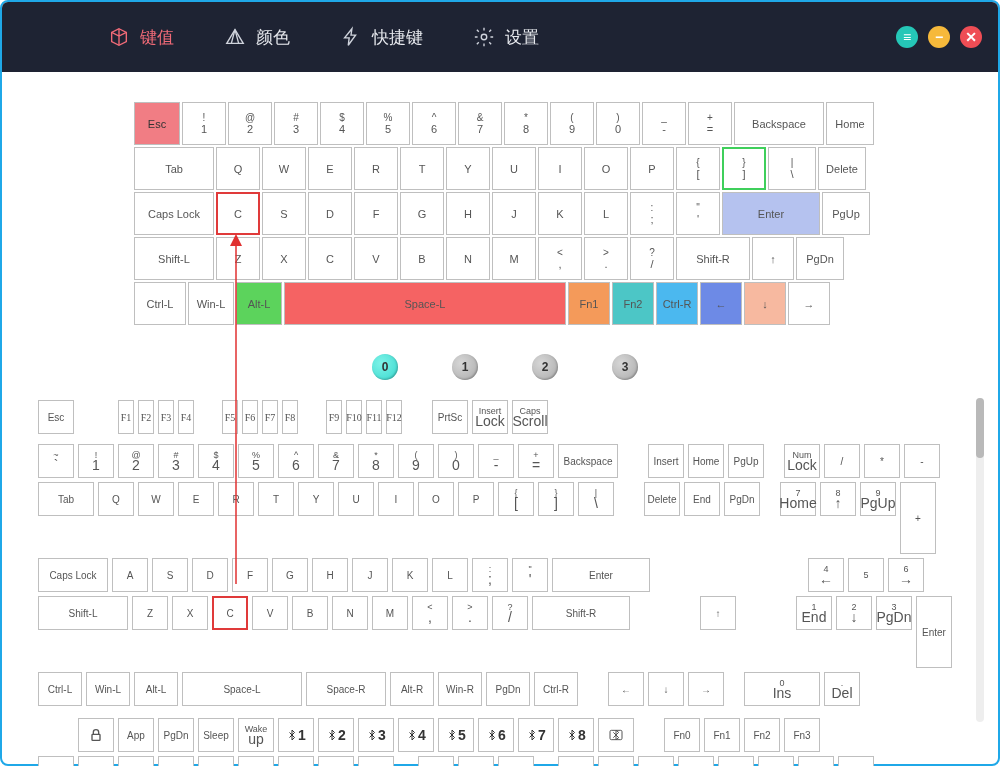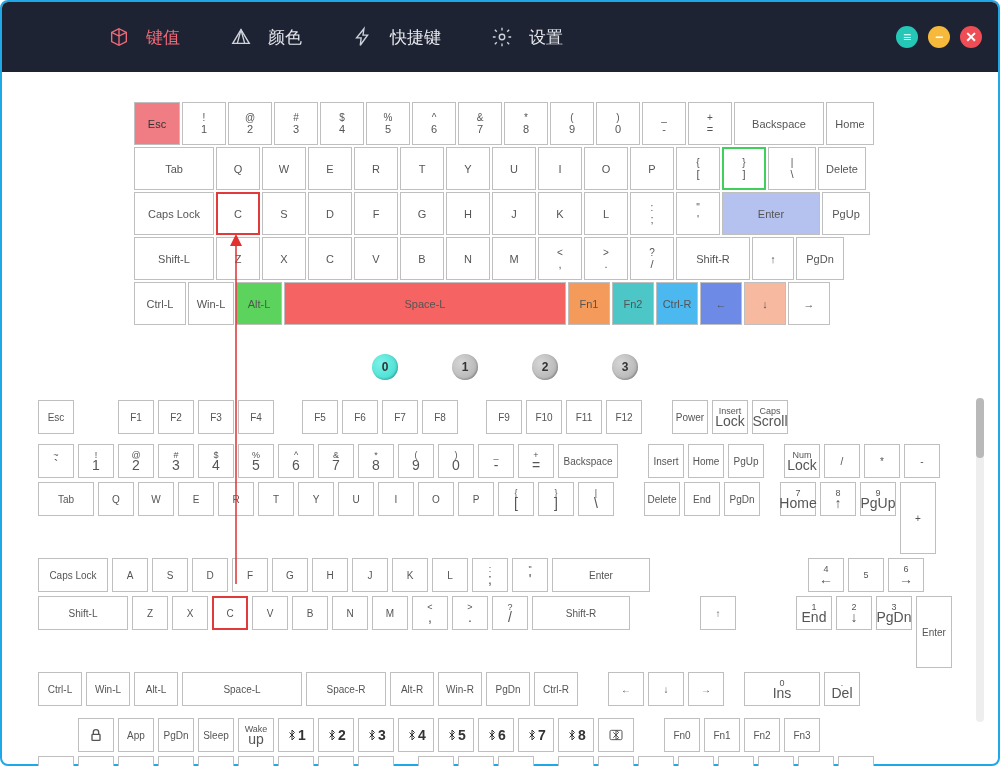--- a/index.html
+++ b/index.html
@@ -11,21 +11,21 @@
   background: #fff; position: relative;
 }
 
 
 .header {
   height: 70px; background: #1e2333;
   display: flex; align-items: center; padding: 0 16px;
   border-radius: 6px 6px 0 0;
 }
 .tabs { display: flex; gap: 50px; margin-left: 90px; flex: 1; }
-.tab { display: flex; align-items: center; gap: 16px; color: #e7e9ee; font-size: 17px; cursor: pointer; }
+.tab { display: flex; align-items: center; gap: 10px; color: #e7e9ee; font-size: 17px; cursor: pointer; }
 .tab.active span { color: #f06a77; }
 .tab-icon { width: 22px; height: 22px; display: inline-block; }
 .win-ctrls { display: flex; gap: 10px; margin-left: auto; }
 .win-btn { width: 22px; height: 22px; border-radius: 50%; display: flex; align-items: center; justify-content: center; font-size: 14px; font-weight: bold; color: #fff; }
 .win-menu { background: #25c7b7; }
 .win-min  { background: #f6b93b; }
 .win-close{ background: #ef4d55; }
 
 
 .kbd-top { position: absolute; left: 132px; top: 100px; }
@@ -52,21 +52,21 @@
 .layer { width:26px; height:26px; border-radius:50%; display:flex; align-items:center; justify-content:center; font-size:12px; font-weight:bold; color:#333;
   background: radial-gradient(circle at 35% 35%, #d7d7d7, #a9a9a9); box-shadow: inset -1px -1px 2px rgba(0,0,0,.25); }
 .layer.active { background: radial-gradient(circle at 35% 35%, #7ef3e8, #37d7cd); }
 
 
 .kbd-full { position:absolute; left:36px; top:398px; }
 .fk { border:1px solid #bfbfbf; background:#fff; display:flex; flex-direction:column; align-items:center; justify-content:center;
   font-size:10px; color:#555; height:34px; }
 .frow { display:flex; gap:4px; margin-bottom:4px; }
 .fk .t { font-size:9px; line-height:9px;} .fk .b{font-size:14px;line-height:11px;}
-.fw1{width:36px;} .fwEsc{width:36px;} .fwF{width:36px;}
+.fw1{width:36px;} .fwEsc{width:36px;} .fwF{width:16px;font-family:Liberation Serif, serif;}
 .fwBks{width:60px;} .fwTab{width:56px;}
 .fwCaps{width:70px;} .fwEnter{width:98px;}
 .fwShL{width:90px;} .fwShR{width:98px;}
 .fwMod{width:44px;} .fwSpL{width:120px;} .fwSpR{width:80px;}
 .fwNav{width:36px;} .fwNp{width:36px;} .fwNpPlus{width:36px;height:72px;} .fwNpEnter{width:36px;height:72px;}
 .fwNp0{width:76px;}
 .fwIcon{width:36px;}
 
 .scrollbar { position:absolute; right:14px; top:396px; width:8px; height:324px; background:#eee; border-radius:4px; }
 .scrollbar .thumb { width:8px; height:60px; background:#b9b9b9; border-radius:4px; }
@@ -282,21 +282,21 @@
         <div class="fk fwF">F5</div>
         <div class="fk fwF">F6</div>
         <div class="fk fwF">F7</div>
         <div class="fk fwF">F8</div>
         <div style="width: 20px;"></div>
         <div class="fk fwF">F9</div>
         <div class="fk fwF">F10</div>
         <div class="fk fwF">F11</div>
         <div class="fk fwF">F12</div>
         <div style="width: 22px;"></div>
-        <div class="fk fwNav">Power</div>
+        <div class="fk fwNav">PrtSc</div>
         <div class="fk fwNav">
           <span class="top t">Insert</span>
           <span class="bot b">Lock</span>
         </div>
         <div class="fk fwNav">
           <span class="top t">Caps</span>
           <span class="bot b">Scroll</span>
         </div>
       </div>
     <div style="height:6px"></div>

